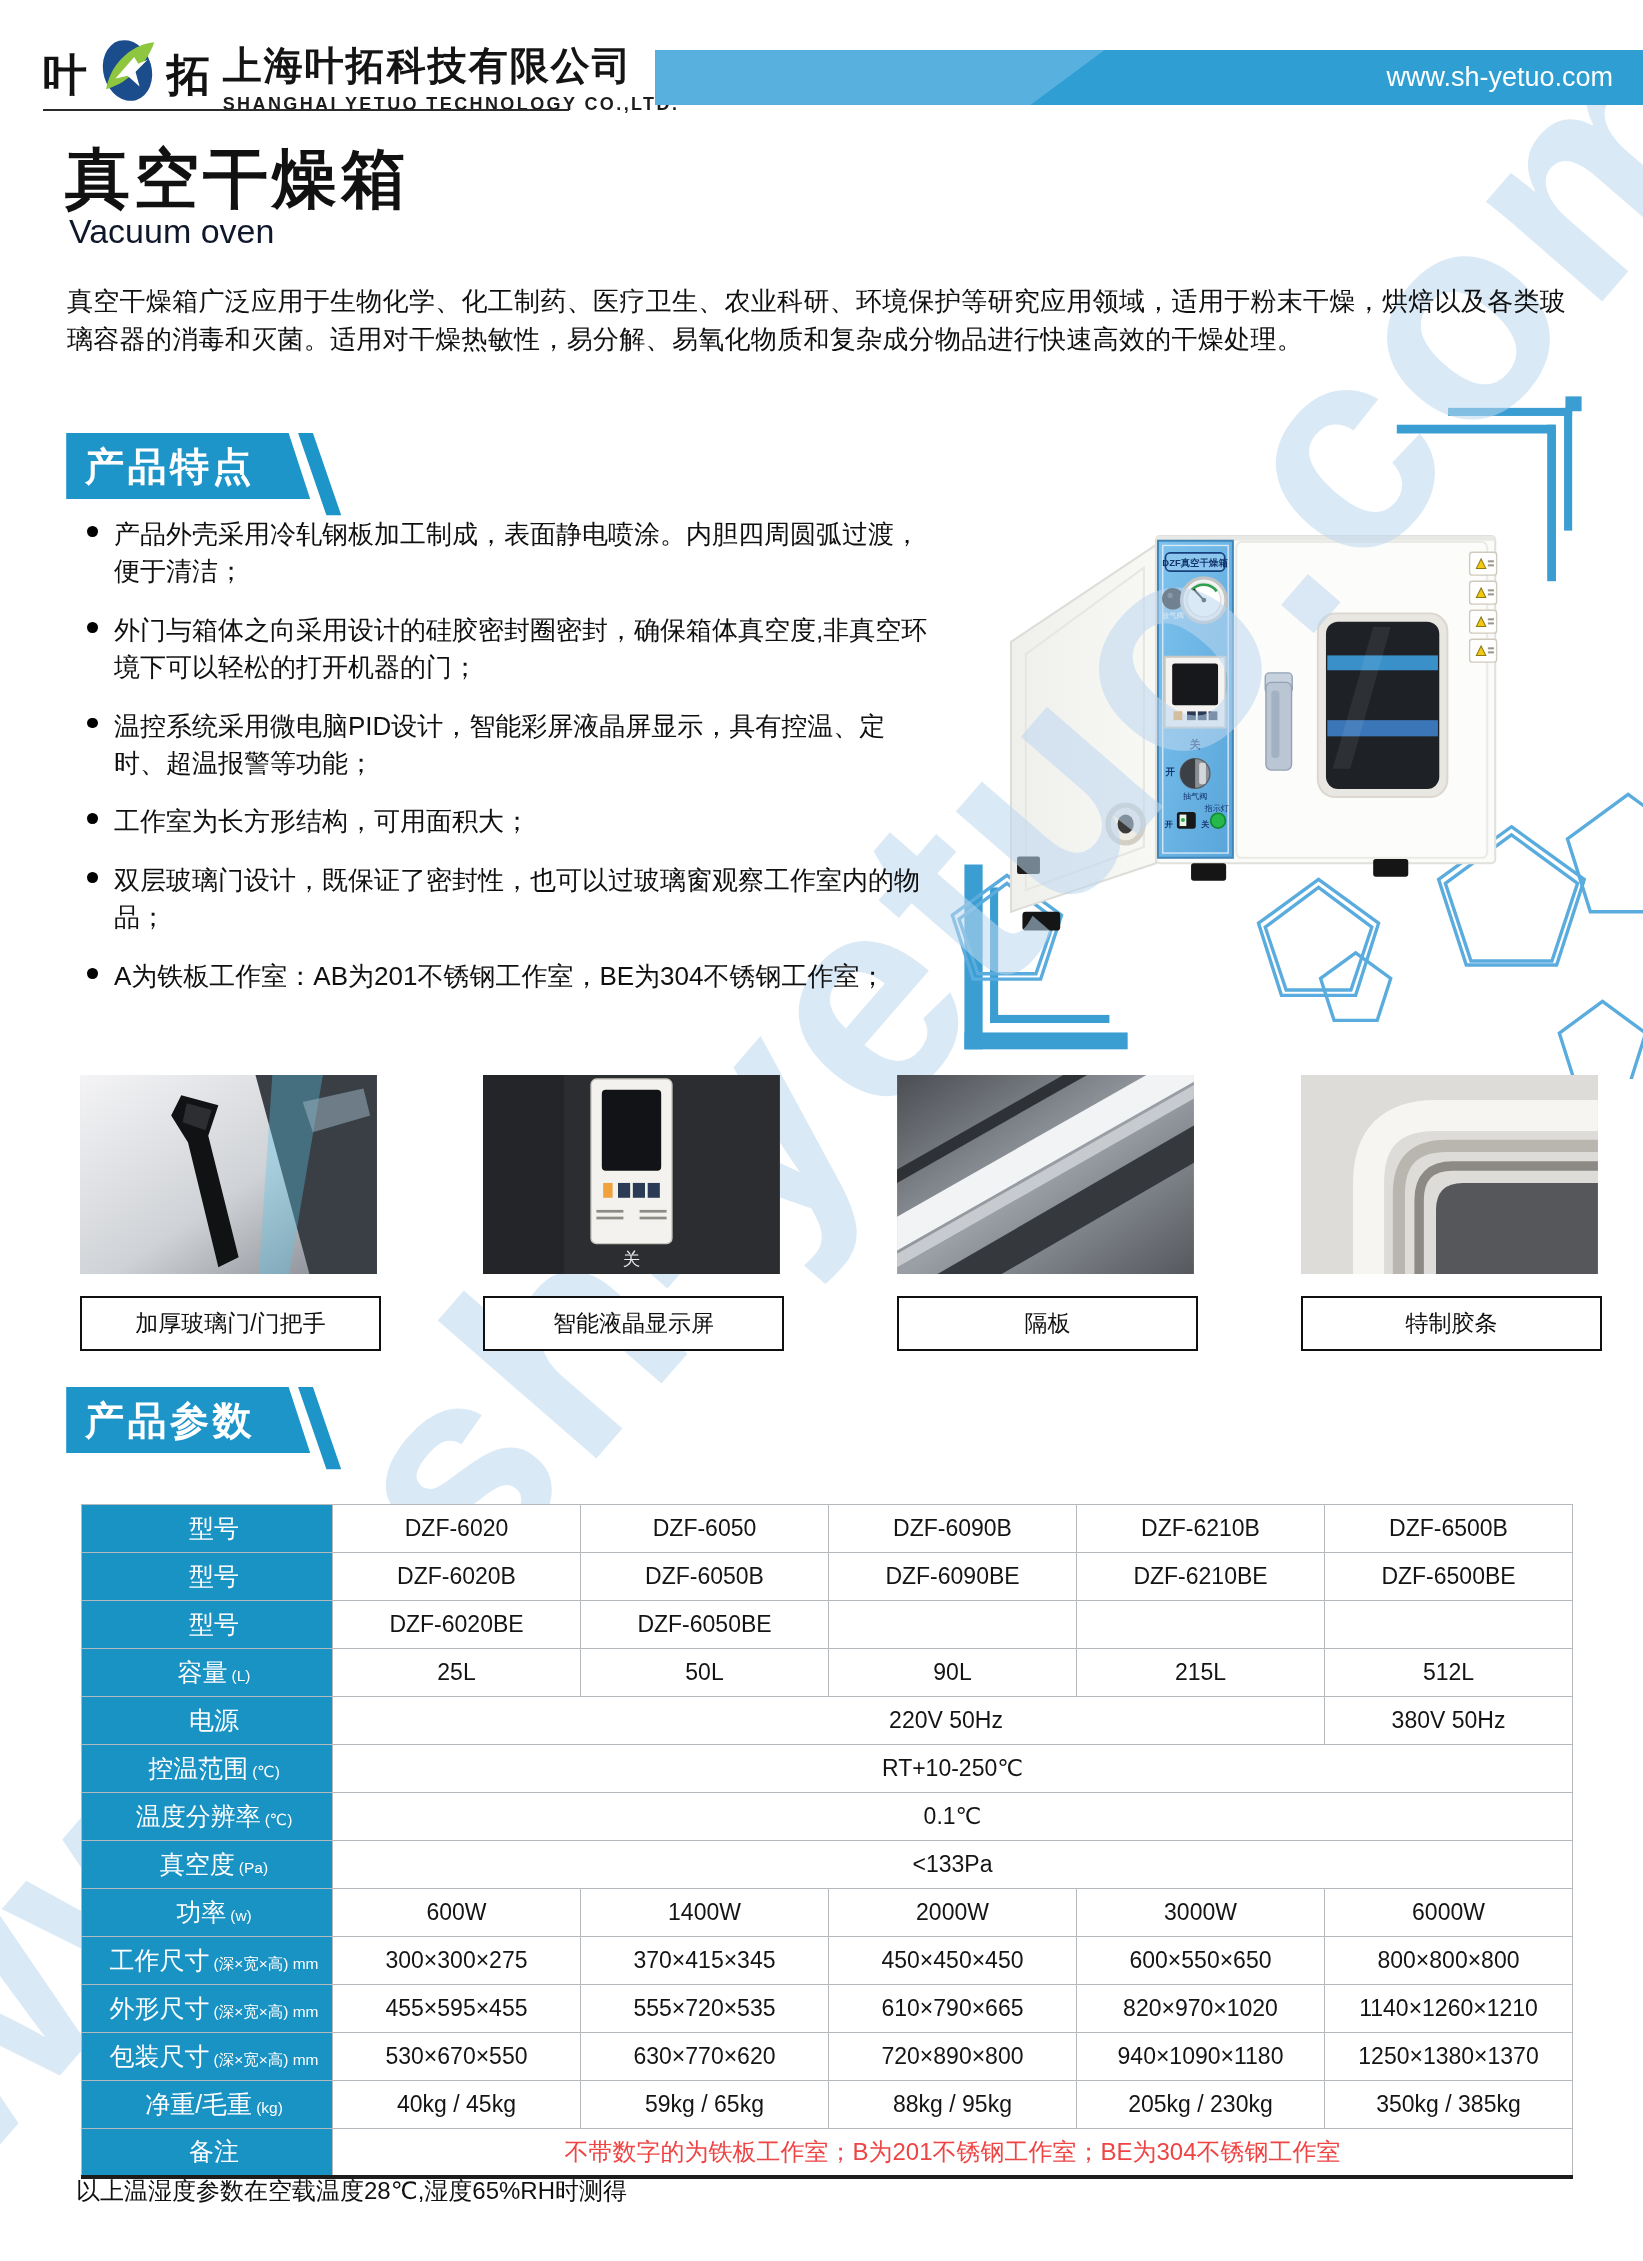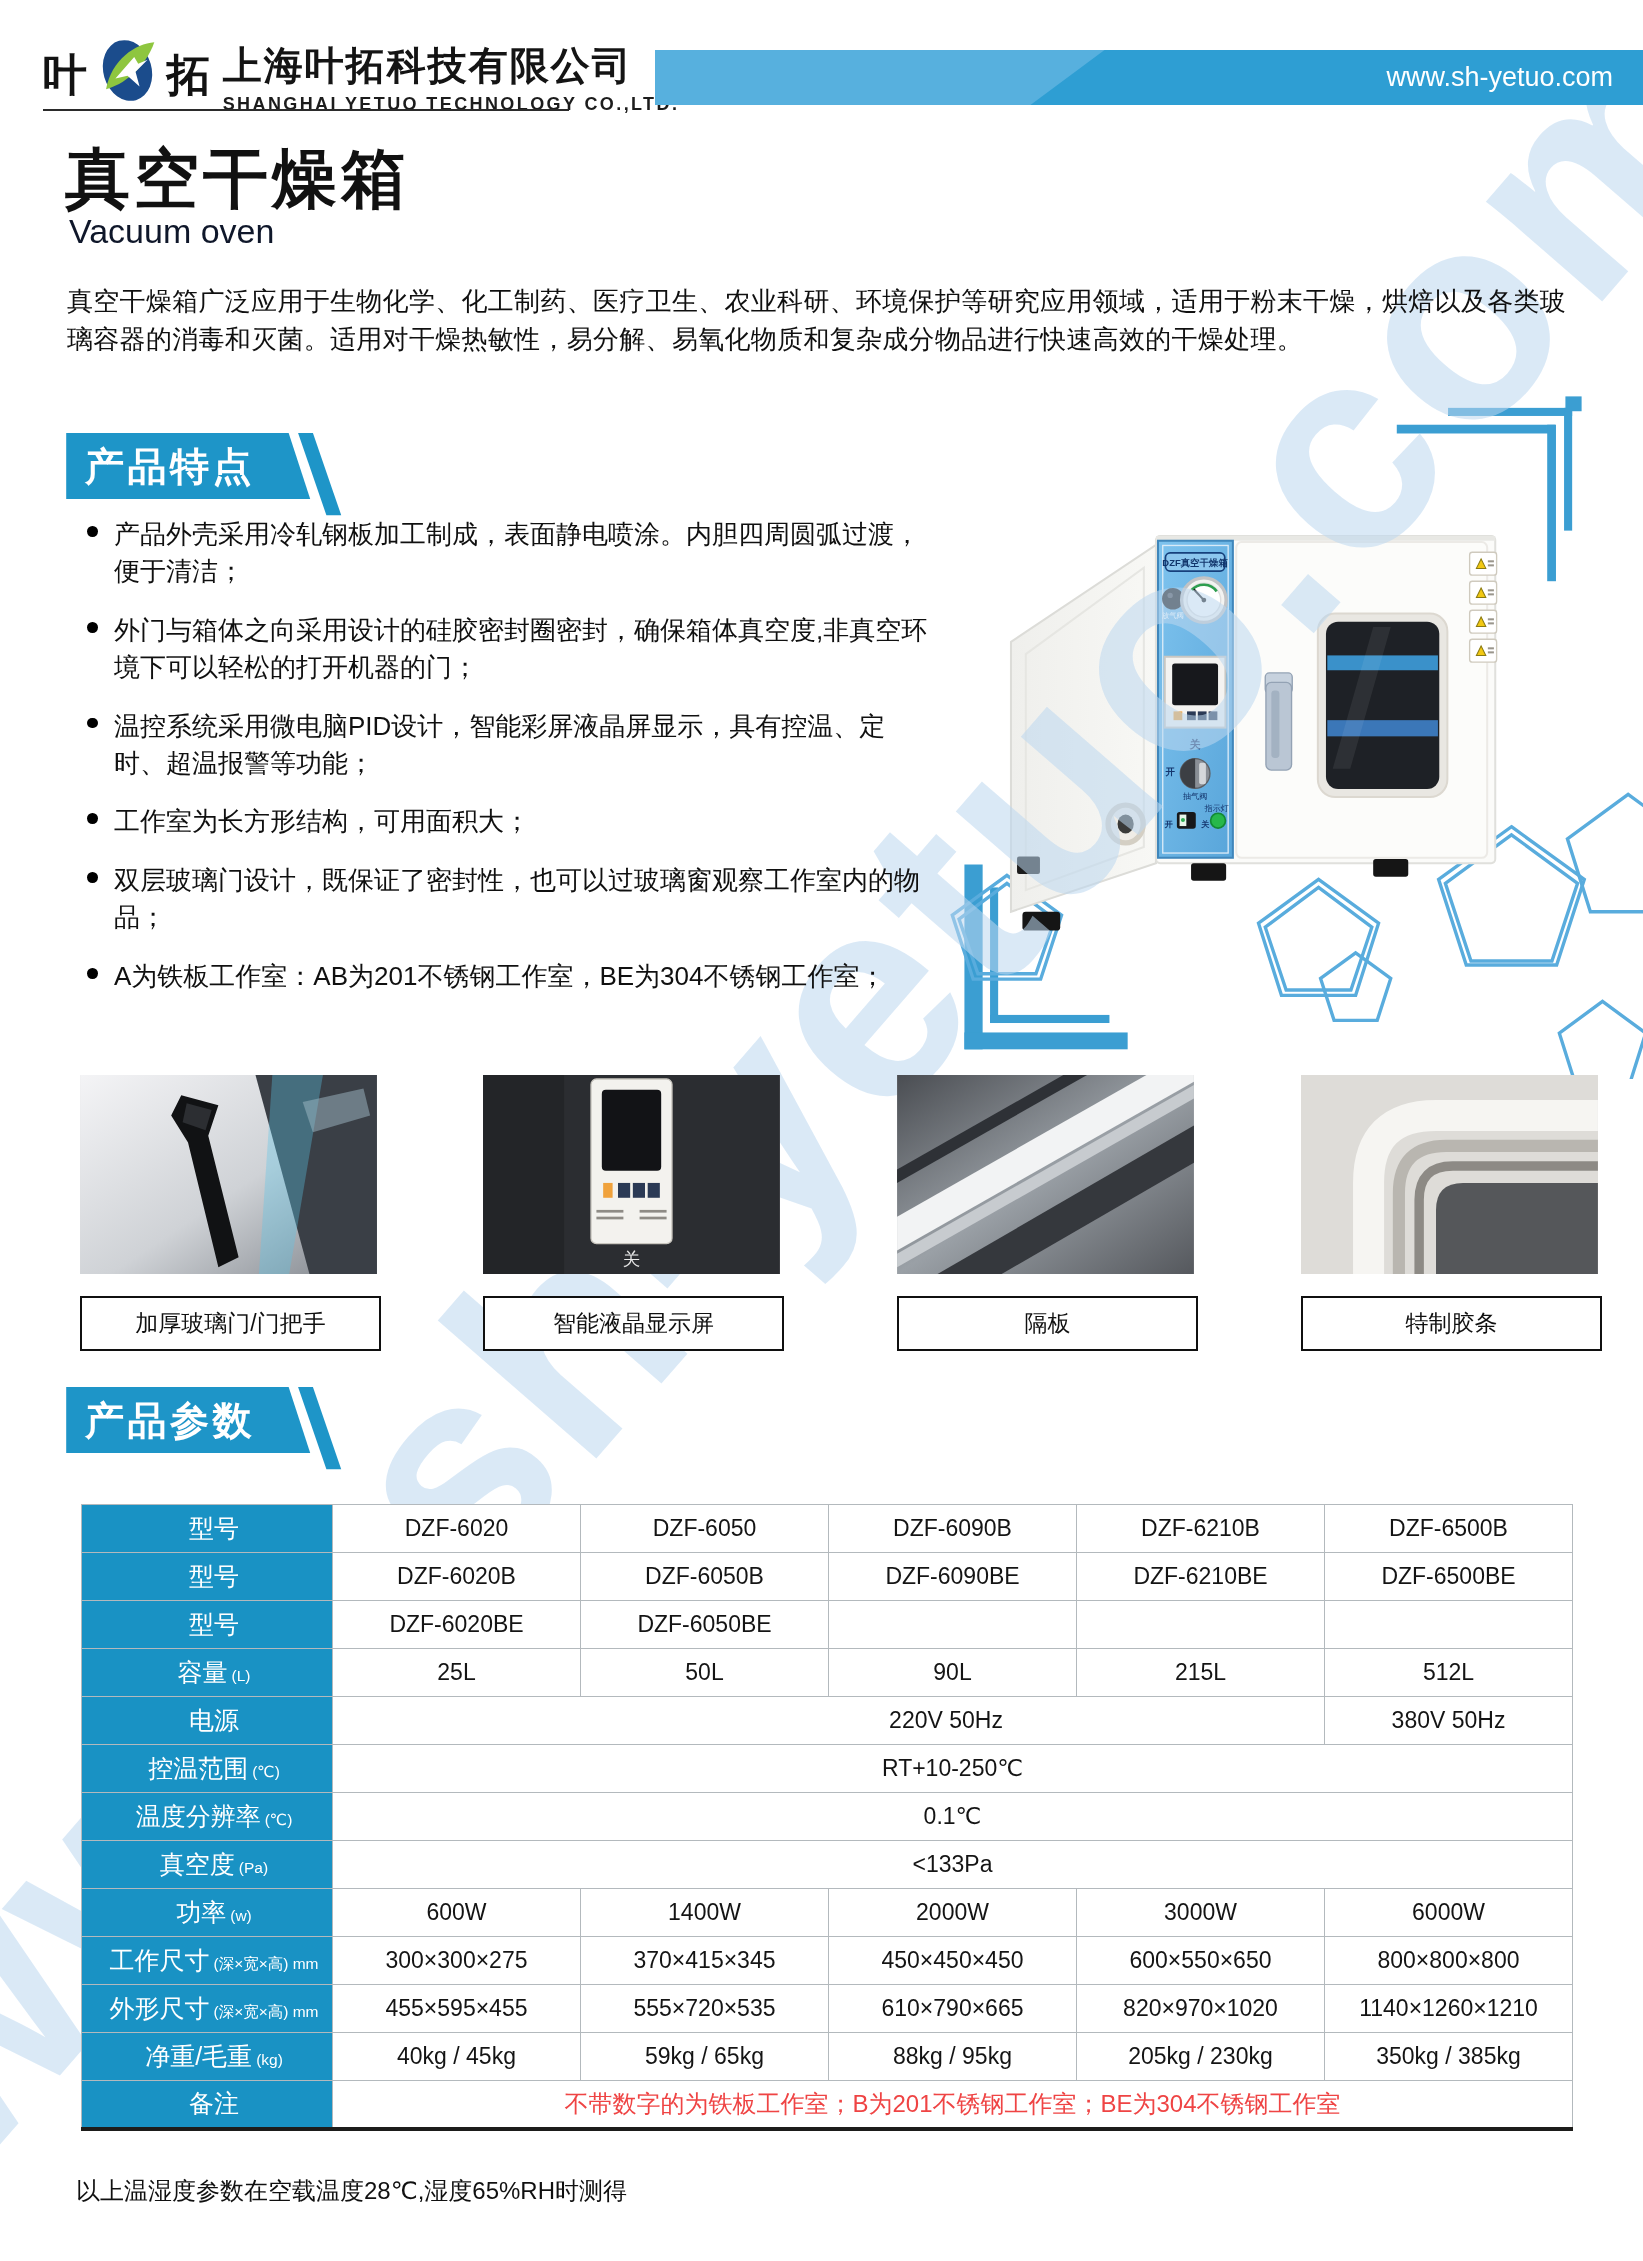--- a/index.html
+++ b/index.html
@@ -411,20 +411,28 @@
         </tr>
         <tr>
           <th>外形尺寸<span class="sub">(深×宽×高) mm</span></th>
           <td>455×595×455</td>
           <td>555×720×535</td>
           <td>610×790×665</td>
           <td>820×970×1020</td>
           <td>1140×1260×1210</td>
         </tr>
         <tr>
+          <th>包装尺寸<span class="sub">(深×宽×高) mm</span></th>
+          <td>530×670×550</td>
+          <td>630×770×620</td>
+          <td>720×890×800</td>
+          <td>940×1090×1180</td>
+          <td>1250×1380×1370</td>
+        </tr>
+        <tr>
           <th>净重/毛重<span class="sub">(kg)</span></th>
           <td>40kg / 45kg</td>
           <td>59kg / 65kg</td>
           <td>88kg / 95kg</td>
           <td>205kg / 230kg</td>
           <td>350kg / 385kg</td>
         </tr>
         <tr>
           <th>备注</th>
           <td colspan="5" class="note">不带数字的为铁板工作室；B为201不锈钢工作室；BE为304不锈钢工作室</td>

